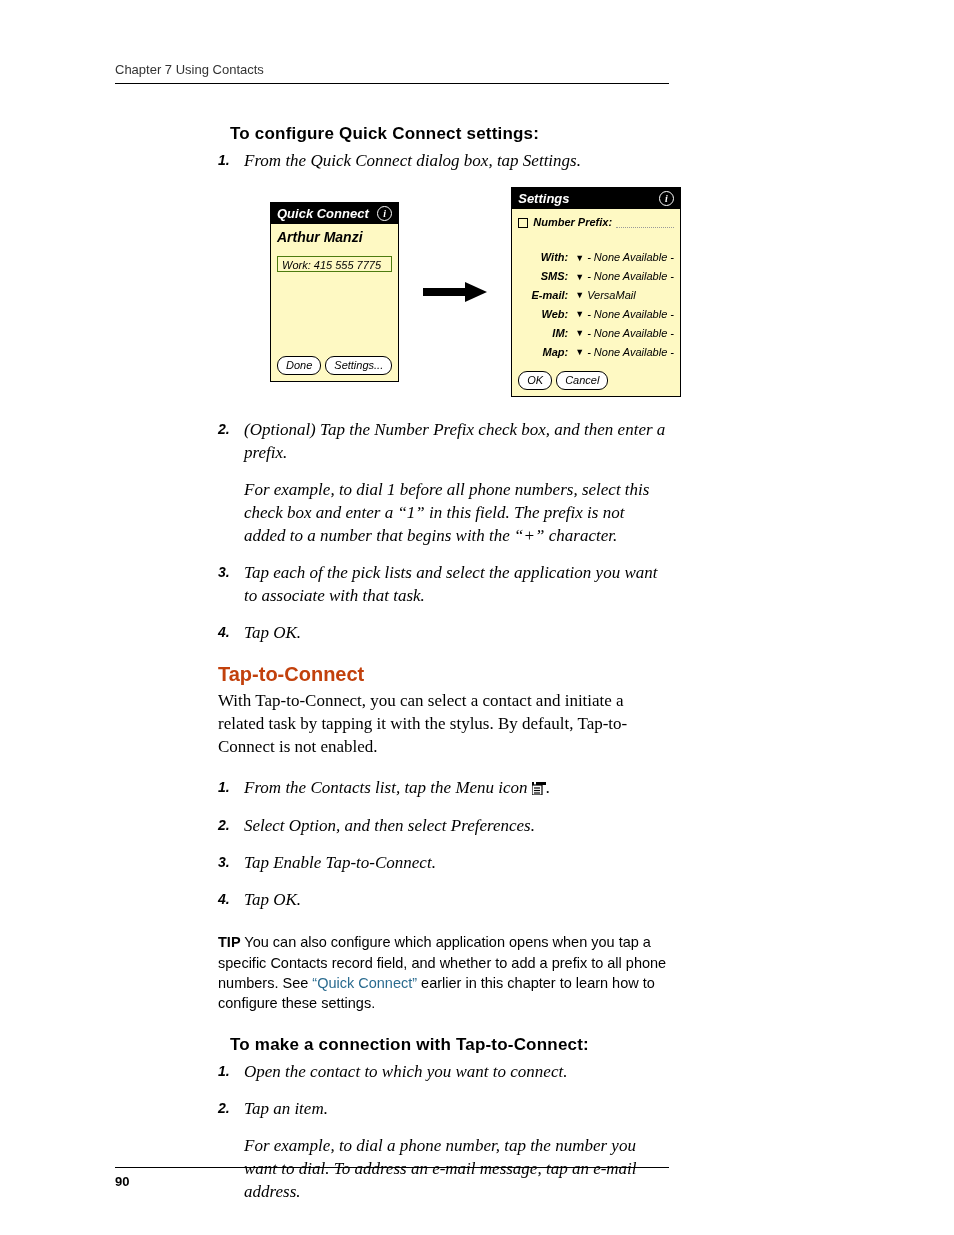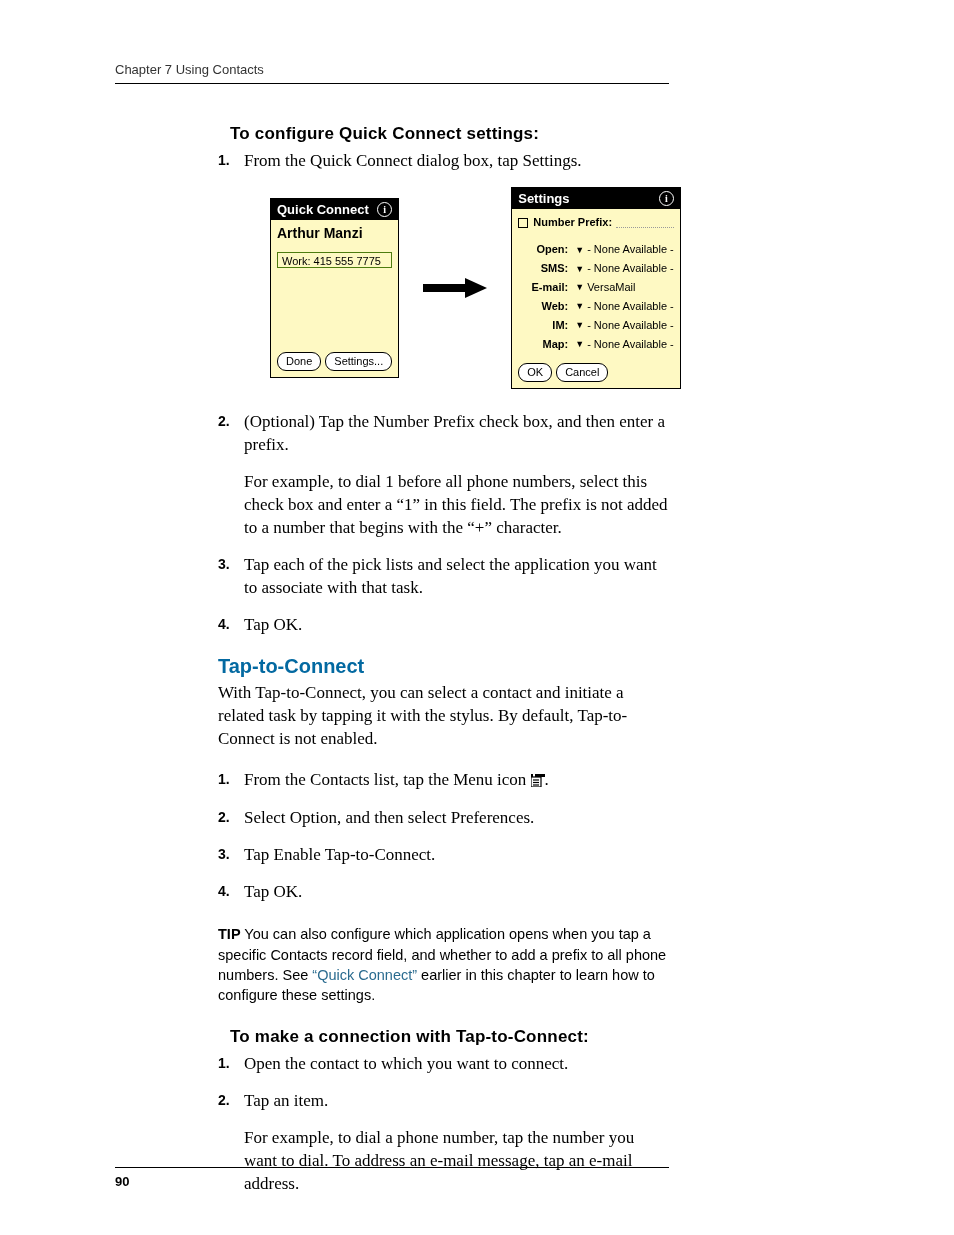--- a/index.html
+++ b/index.html
@@ -40,20 +40,21 @@
     font-weight: 700;
     font-size: 17px;
     letter-spacing: .2px;
     margin: 0 0 6px 12px;
   }
   ol.steps {
     list-style: none;
     margin: 0 0 18px 0;
     padding: 0;
     counter-reset: step;
+    font-style: italic;
   }
   ol.steps > li {
     counter-increment: step;
     position: relative;
     padding-left: 26px;
     font-size: 17px;
     line-height: 1.35;
     margin-bottom: 14px;
   }
   ol.steps > li::before {
@@ -153,21 +154,21 @@
   .settings-row .tri {
     font-size: 9px;
     padding: 0 3px;
   }
   .settings-row .val {
     white-space: nowrap;
   }
   .prefix-row {
     display: flex;
     align-items: center;
-    margin-bottom: 12px;
+    margin-bottom: 20px;
   }
   .prefix-row .cb {
     width: 10px; height: 10px;
     border: 1px solid #000;
     margin-right: 5px;
     box-sizing: border-box;
   }
   .prefix-row .pl {
     font-weight: 700;
   }
@@ -179,21 +180,21 @@
   }
   .arrow {
     margin: 0 24px;
   }
   .arrow svg { display: block; }
   .section-head {
     font-family: "Arial Narrow", "Helvetica Neue Condensed", Arial, sans-serif;
     font-stretch: condensed;
     font-weight: 700;
     font-size: 20px;
-    color: #0369a1;
+    color: #c2410c;
     margin: 8px 0 4px 0;
   }
   .body-para {
     font-size: 17px;
     line-height: 1.35;
     margin: 0 0 18px 0;
   }
   .menu-icon {
     display: inline-block;
     vertical-align: -2px;
@@ -273,21 +274,21 @@
               <span>Settings</span>
               <span class="info">i</span>
             </div>
             <div class="settings-body">
               <div class="prefix-row">
                 <span class="cb"></span>
                 <span class="pl">Number Prefix:</span>
                 <span class="dotted"></span>
               </div>
               <div class="settings-row">
-                <span class="lbl">Open:</span>
+                <span class="lbl">With:</span>
                 <span class="tri">▼</span>
                 <span class="val">- None Available -</span>
               </div>
               <div class="settings-row">
                 <span class="lbl">SMS:</span>
                 <span class="tri">▼</span>
                 <span class="val">- None Available -</span>
               </div>
               <div class="settings-row">
                 <span class="lbl">E-mail:</span>

